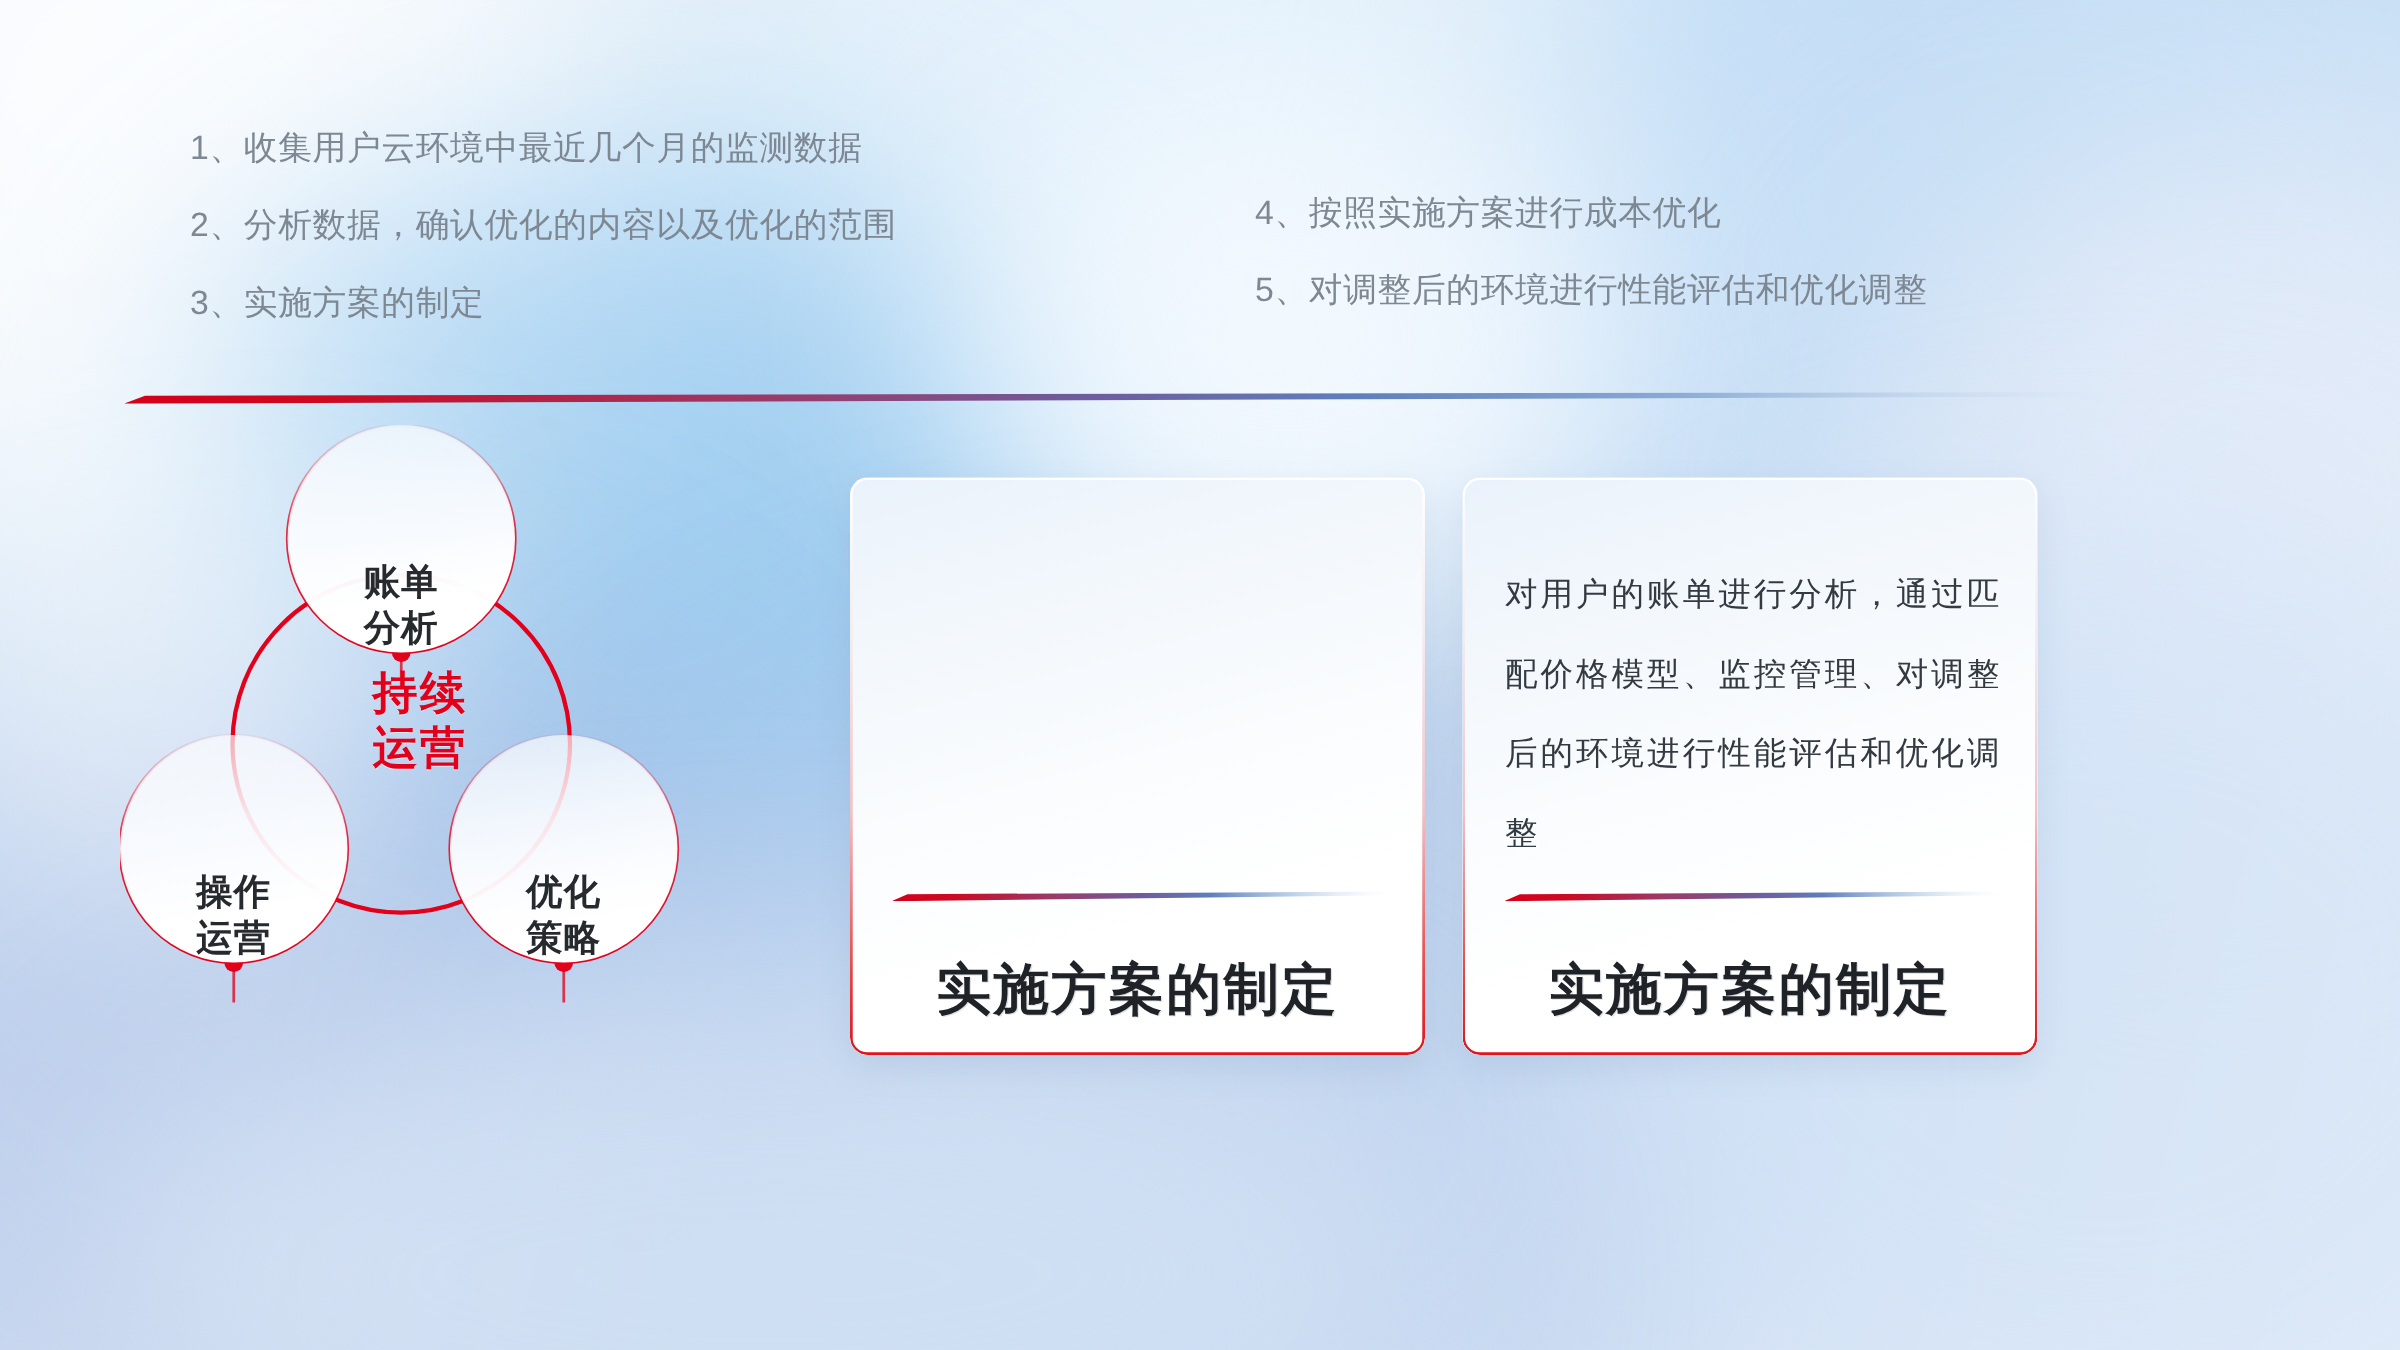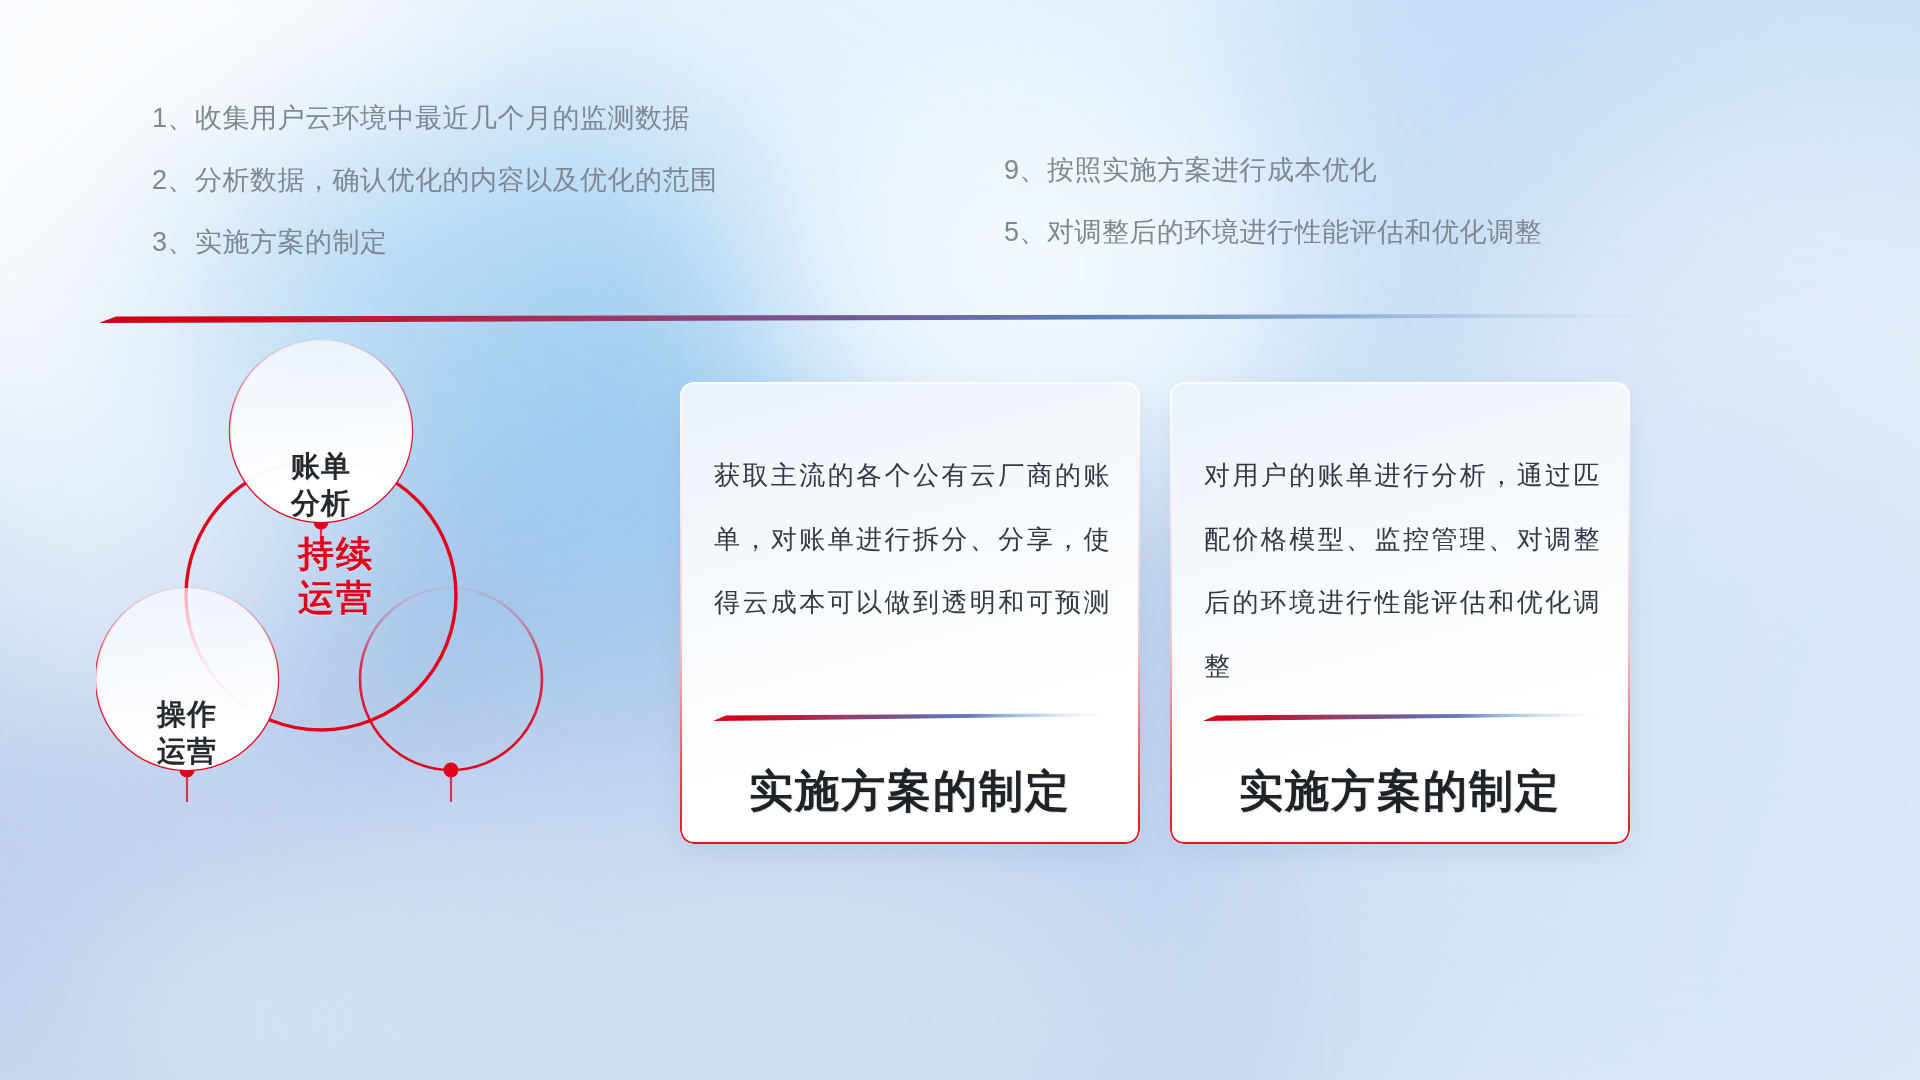--- a/index.html
+++ b/index.html
@@ -214,21 +214,21 @@
   <div class="bg-blob blob-k"></div>
   <div class="bg-sheen"></div>
 
   <div class="bullets" id="bullets-left">
     <div class="line">1、收集用户云环境中最近几个月的监测数据</div>
     <div class="line">2、分析数据，确认优化的内容以及优化的范围</div>
     <div class="line">3、实施方案的制定</div>
   </div>
 
   <div class="bullets" id="bullets-right">
-    <div class="line">9、按照实施方案进行成本优化</div>
+    <div class="line">4、按照实施方案进行成本优化</div>
     <div class="line">5、对调整后的环境进行性能评估和优化调整</div>
   </div>
 
   <svg class="divider-top" viewBox="0 0 1590 11" preserveAspectRatio="none">
     <defs>
       <linearGradient id="gradTop" x1="0" y1="0" x2="1" y2="0">
         <stop offset="0" stop-color="#d4001a"></stop>
         <stop offset="0.10" stop-color="#cc0a22"></stop>
         <stop offset="0.30" stop-color="#a03560"></stop>
         <stop offset="0.48" stop-color="#6f5b9c"></stop>
@@ -275,30 +275,33 @@
     <div class="venn-bubble" id="bubble-top">
       <span>账单</span>
       <span>分析</span>
     </div>
 
     <div class="venn-bubble" id="bubble-left">
       <span>操作</span>
       <span>运营</span>
     </div>
 
+    <div class="venn-bubble" id="bubble-right">
+      <span>优化</span>
+      <span>策略</span>
+    </div>
 
     <div class="venn-center">
       <span>持续</span>
       <span>运营</span>
     </div>
   </div>
 
   <div class="card" id="card-1">
     <div class="card-border"></div>
-    <div class="card-body">获取主流的各个公有云厂商的账单，对账单进行拆分、分享，使得云成本可以做到透明和可预测</div>
     <svg class="card-rule" viewBox="0 0 398 9" preserveAspectRatio="none">
       <defs>
         <linearGradient id="gradCard1" x1="0" y1="0" x2="1" y2="0">
           <stop offset="0" stop-color="#d4001a"></stop>
           <stop offset="0.12" stop-color="#cc0a22"></stop>
           <stop offset="0.32" stop-color="#9b3a66"></stop>
           <stop offset="0.50" stop-color="#6f5b9c"></stop>
           <stop offset="0.64" stop-color="#5f7fbb"></stop>
           <stop offset="0.80" stop-color="#9cbbdc" stop-opacity="0.7"></stop>
           <stop offset="1" stop-color="#dfe9f4" stop-opacity="0"></stop>

